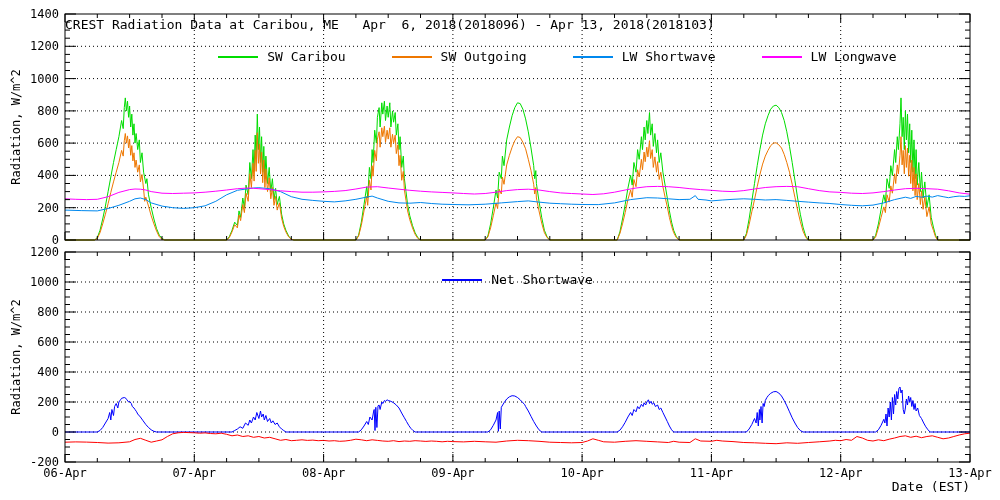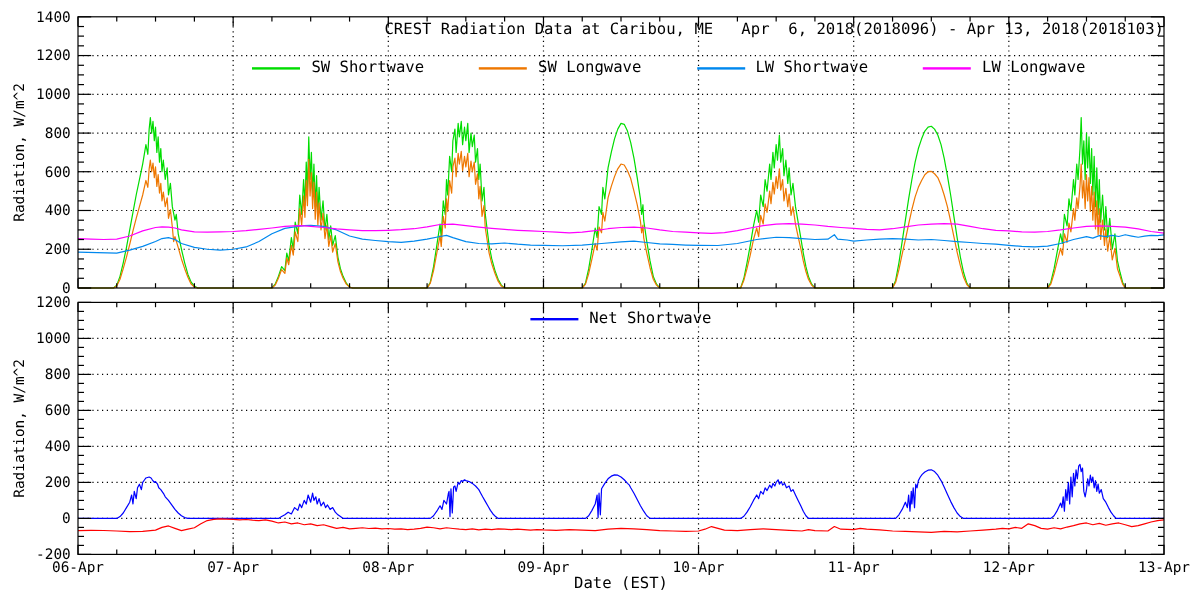--- a/index.html
+++ b/index.html
@@ -1,28 +1,28 @@
 <!DOCTYPE html>
 <html><head>
 <meta charset="utf-8">
 <style>
   html,body{margin:0;padding:0;background:#fff;}
   #chart-wrap{position:relative;width:1000px;height:500px;background:#ffffff;
     font-family:"DejaVu Sans Mono","Liberation Mono",monospace;color:#000;overflow:hidden;}
   #chart-svg{position:absolute;left:0;top:0;}
-  .chart-title{position:absolute;left:65px;top:17px;width:905px;text-align:right;
+  .chart-title{position:absolute;left:65px;top:17px;width:905px;text-align:left;
     font-size:13px;white-space:pre;}
   .legend-row{position:absolute;left:65px;width:905px;display:flex;justify-content:center;
     align-items:center;font-size:13px;}
   .legend-top{top:49px;gap:46px;padding-left:40px;}
-  .legend-bottom{top:258px;gap:56px;text-align:right;}
+  .legend-bottom{top:272px;gap:56px;text-align:right;}
   .legend-item{display:flex;align-items:center;}
   .swatch{display:inline-block;width:40px;height:2px;margin-right:9px;}
   .ylabel{position:absolute;font-size:12px;transform:translate(-50%,-50%) rotate(-90deg);white-space:pre;}
-  .xlabel{position:absolute;left:65px;top:479px;width:905px;text-align:center;font-size:13px;}
+  .xlabel{position:absolute;left:65px;top:479px;width:905px;text-align:right;font-size:13px;}
   .grid{stroke:#000;stroke-width:1;stroke-dasharray:1 3;}
   .ticklabel{font-family:"DejaVu Sans Mono","Liberation Mono",monospace;font-size:12px;fill:#000;}
 </style>
 </head>
 <body>
 
 <div id="chart-wrap">
   <svg id="chart-svg" width="1000" height="500">
       <line x1="65" x2="970" y1="207.7" y2="207.7" class="grid"></line>
       <line x1="65" x2="970" y1="175.4" y2="175.4" class="grid"></line>
@@ -312,25 +312,25 @@
       <text x="711.4" y="477" class="ticklabel" text-anchor="middle">11-Apr</text>
       <text x="840.7" y="477" class="ticklabel" text-anchor="middle">12-Apr</text>
       <text x="970.0" y="477" class="ticklabel" text-anchor="middle">13-Apr</text>
     </svg>
 
   <div class="chart-title">CREST Radiation Data at Caribou, ME   Apr  6, 2018(2018096) - Apr 13, 2018(2018103)</div>
 
   <div class="legend-row legend-top">
     <span class="legend-item">
       <span class="swatch" style="background: rgb(0, 221, 0);"></span>
-      <span>SW Shortwave</span>
+      <span>SW Caribou</span>
     </span>
     <span class="legend-item">
       <span class="swatch" style="background: rgb(238, 119, 0);"></span>
-      <span>SW Longwave</span>
+      <span>SW Outgoing</span>
     </span>
     <span class="legend-item">
       <span class="swatch" style="background: rgb(0, 136, 238);"></span>
       <span>LW Shortwave</span>
     </span>
     <span class="legend-item">
       <span class="swatch" style="background: rgb(255, 0, 255);"></span>
       <span>LW Longwave</span>
     </span>
   </div>

